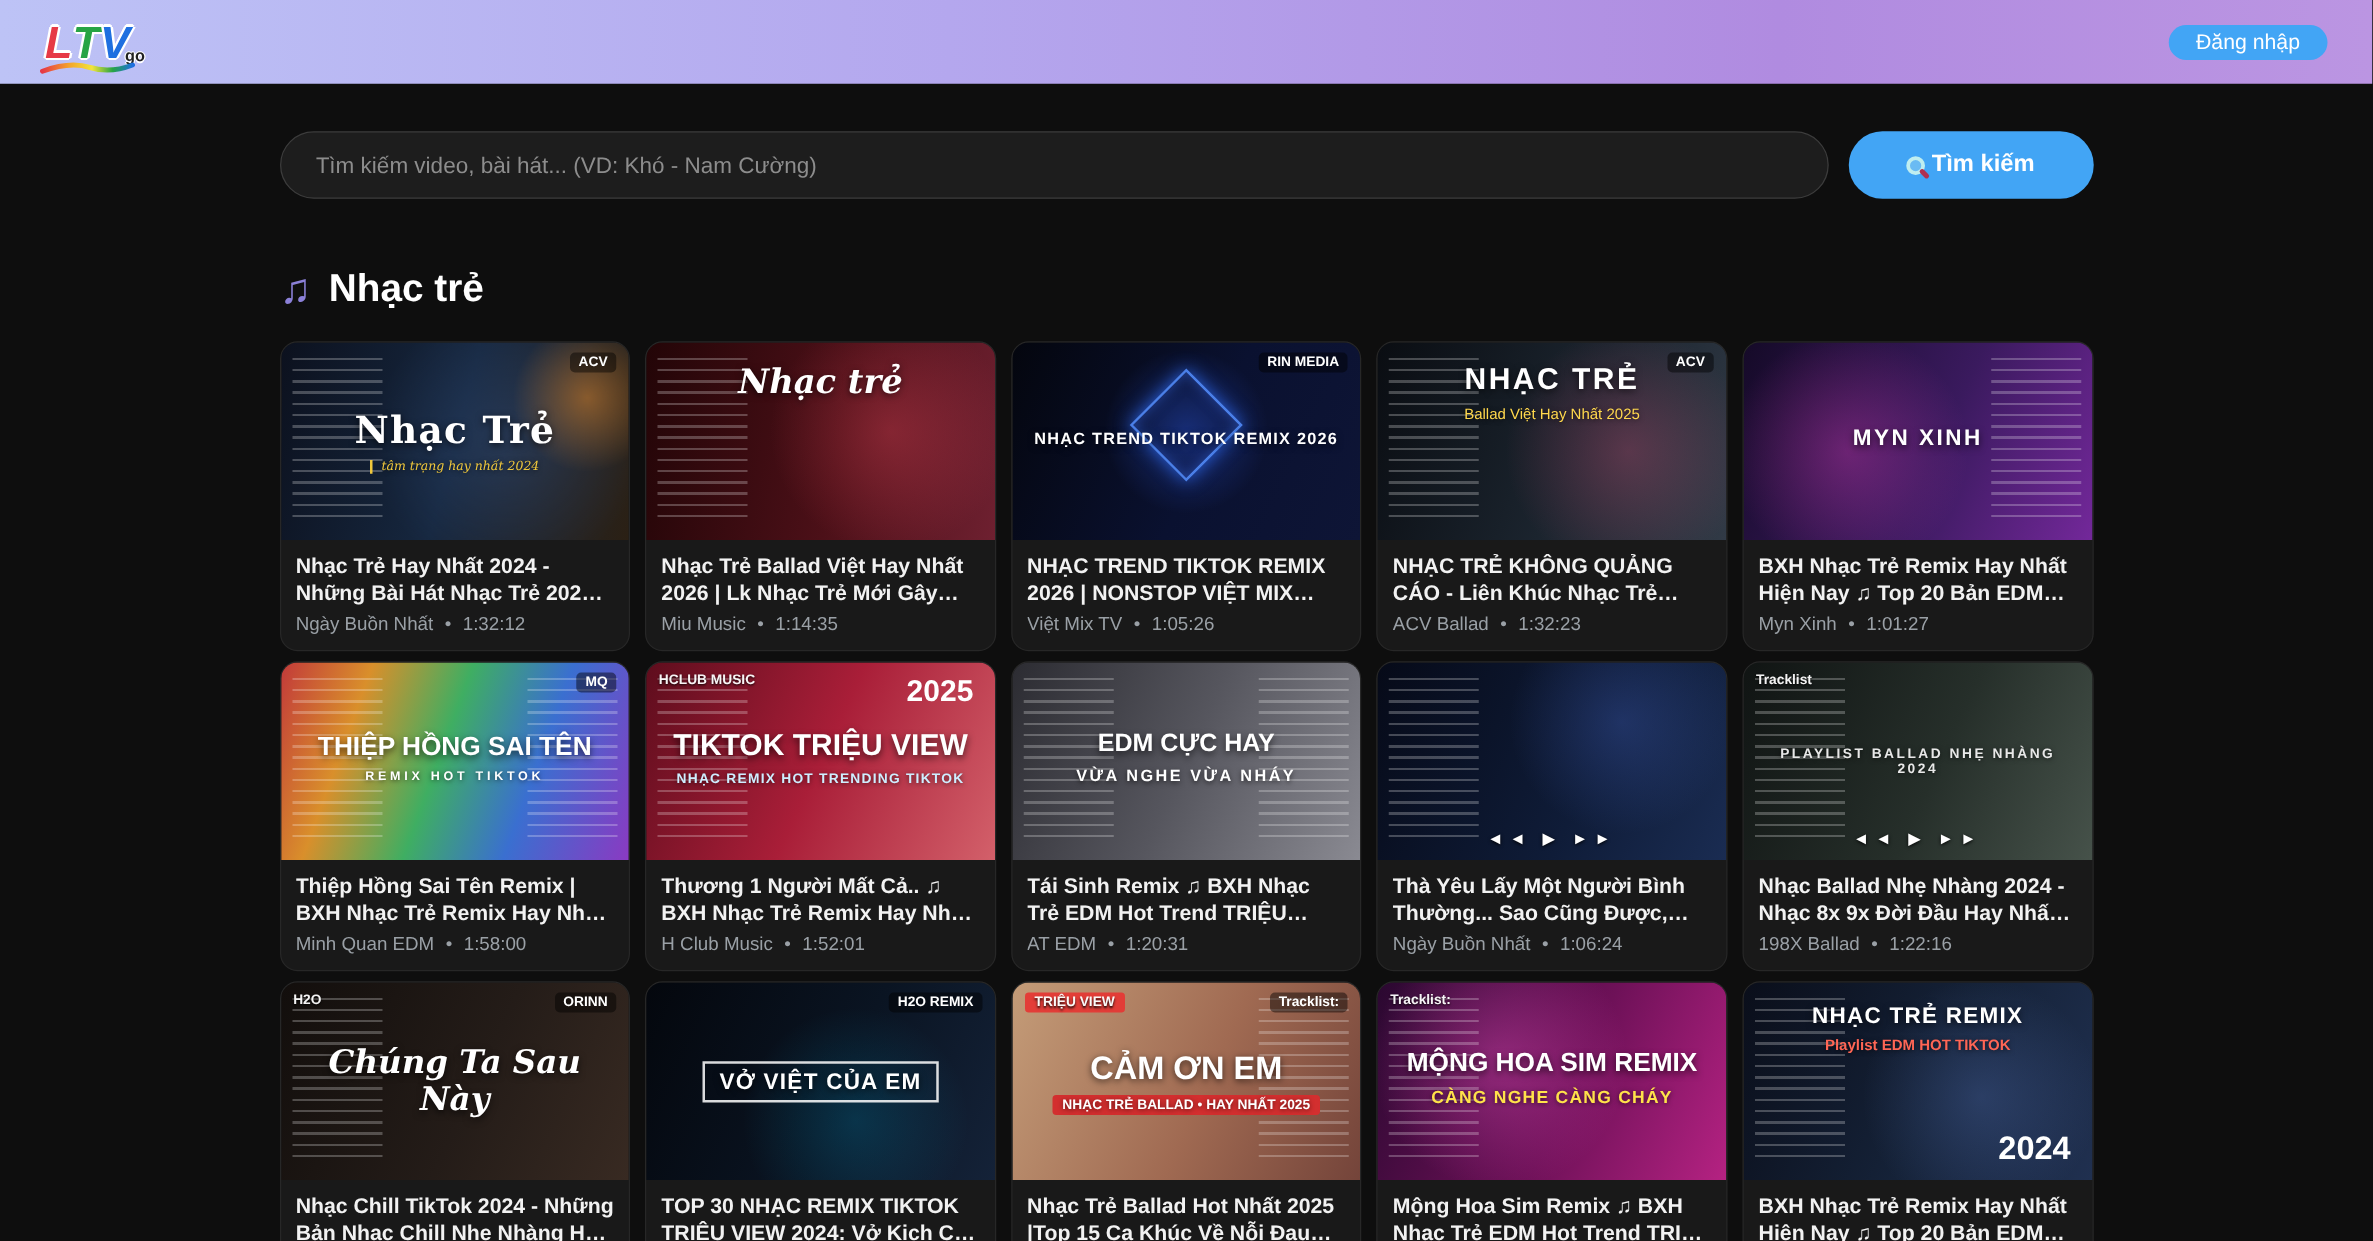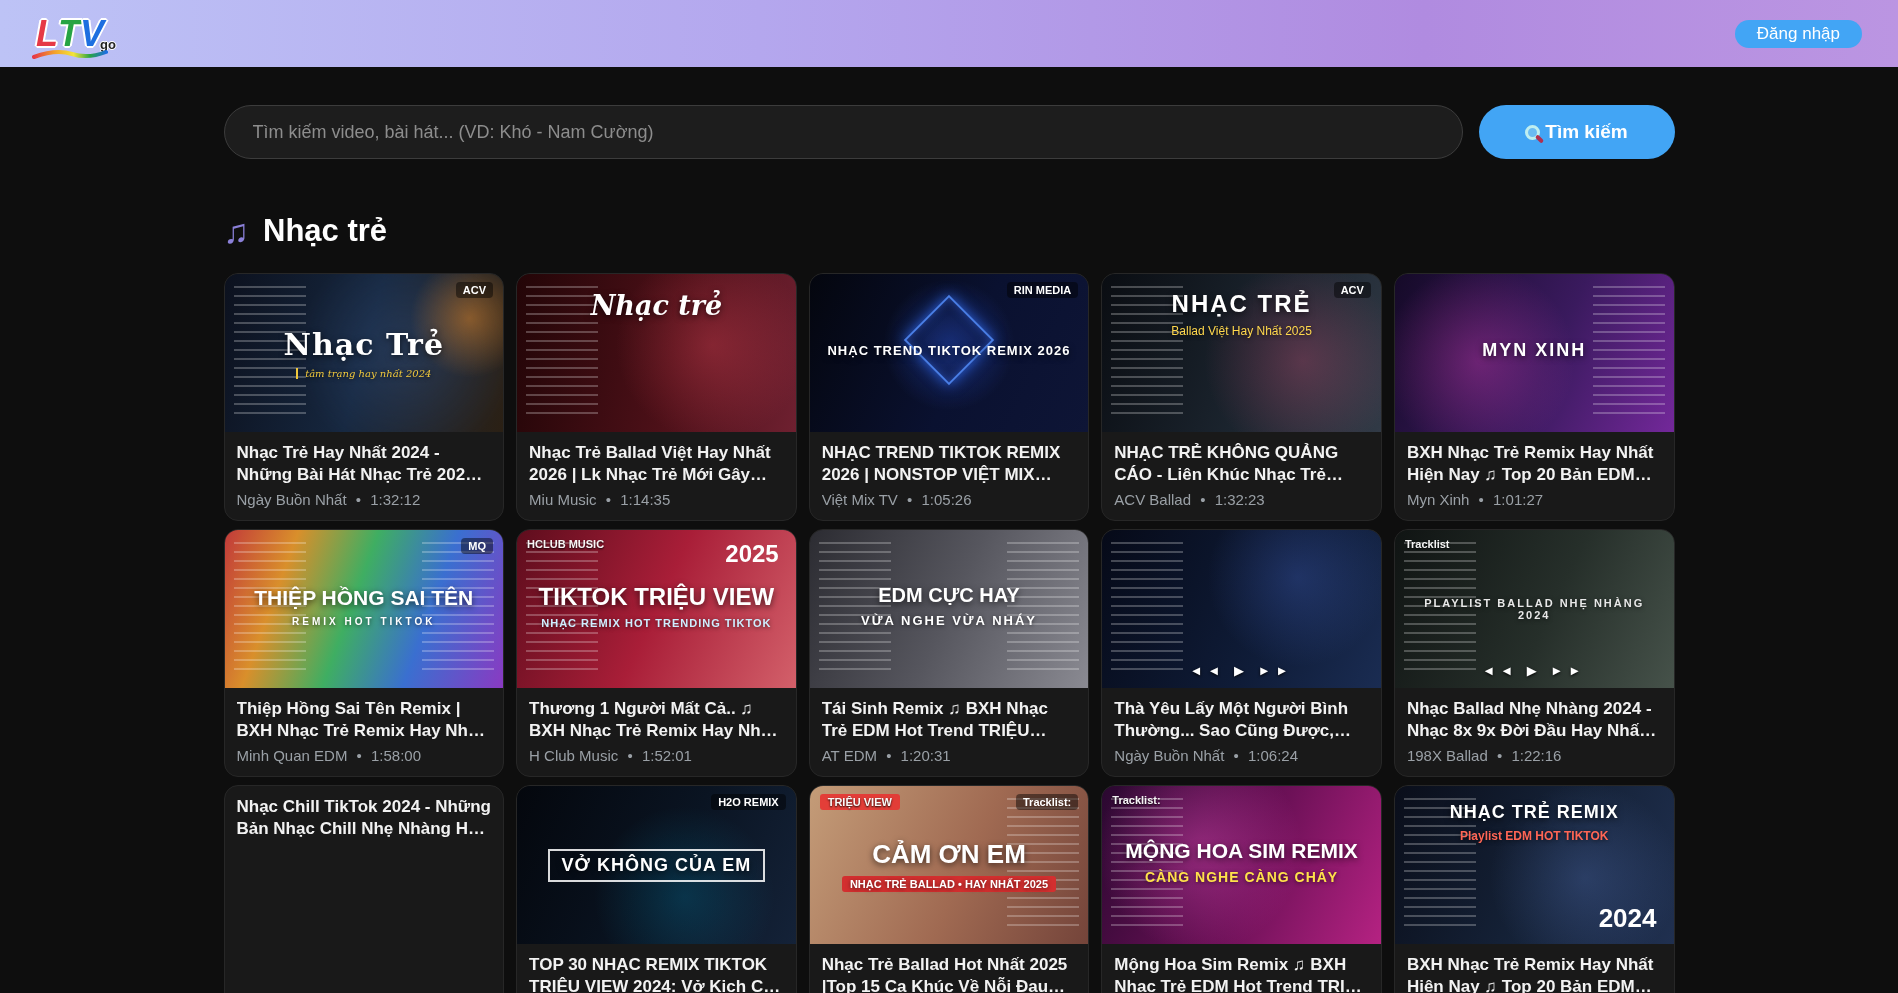--- a/index.html
+++ b/index.html
@@ -297,31 +297,39 @@
       <h3 class="video-title">Nhạc Ballad Nhẹ Nhàng 2024 - Nhạc 8x 9x Đời Đầu Hay Nhất - Những Bản Balla...</h3>
       <div class="video-meta">
         <span>198X Ballad</span>
         <span>•</span>
         <span>1:22:16</span>
       </div>
     </div>
   </article>
 
   <article class="card">
+    <div class="thumb" style="background:linear-gradient(115deg,#120e0c,#241c18 55%,#382a22)" data-tracklist="left" data-pos="center">
+      <span class="tl tl-left"></span>
+
+      <span class="thumb-corner">H2O</span>
+      <span class="thumb-badge">ORINN</span>
+      <span class="thumb-main" style="font-family:'DejaVu Serif',serif;font-style:italic;font-size:26px">Chúng Ta Sau Này</span>
+
+    </div>
     <div class="card-body">
       <h3 class="video-title">Nhạc Chill TikTok 2024 - Những Bản Nhạc Chill Nhẹ Nhàng Hay Nhất ☘ Nhạc Lofi...</h3>
 
     </div>
   </article>
 
   <article class="card">
     <div class="thumb" style="background:radial-gradient(circle at 60% 70%,rgba(0,170,220,.2),transparent 45%),linear-gradient(115deg,#04070d,#0a1422 55%,#142238)" data-tracklist="none" data-pos="center">
 
       <span class="thumb-badge">H2O REMIX</span>
-      <span class="thumb-main" style="font-size:18px;border:2px solid rgba(255,255,255,.85);padding:4px 12px;letter-spacing:1px">VỞ KHÔNG CỦA EM</span>
+      <span class="thumb-main" style="font-size:18px;border:2px solid rgba(255,255,255,.85);padding:4px 12px;letter-spacing:1px">VỞ VIỆT CỦA EM</span>
 
     </div>
     <div class="card-body">
       <h3 class="video-title">TOP 30 NHẠC REMIX TIKTOK TRIỆU VIEW 2024: Vở Kịch Của Em, Thu Cuối, Lao Tã...</h3>
 
     </div>
   </article>
 
   <article class="card">
     <div class="thumb" style="background:linear-gradient(115deg,#c49c78,#a06a52 55%,#74443a)" data-tracklist="right" data-pos="center">

